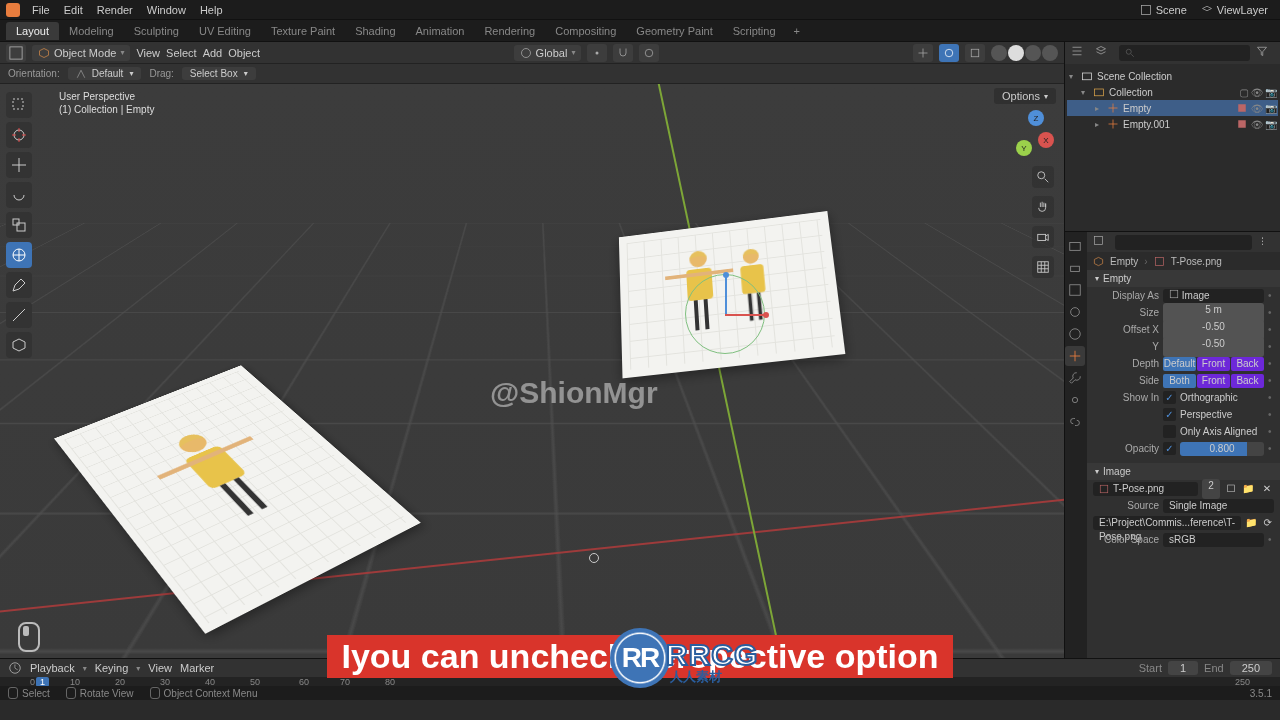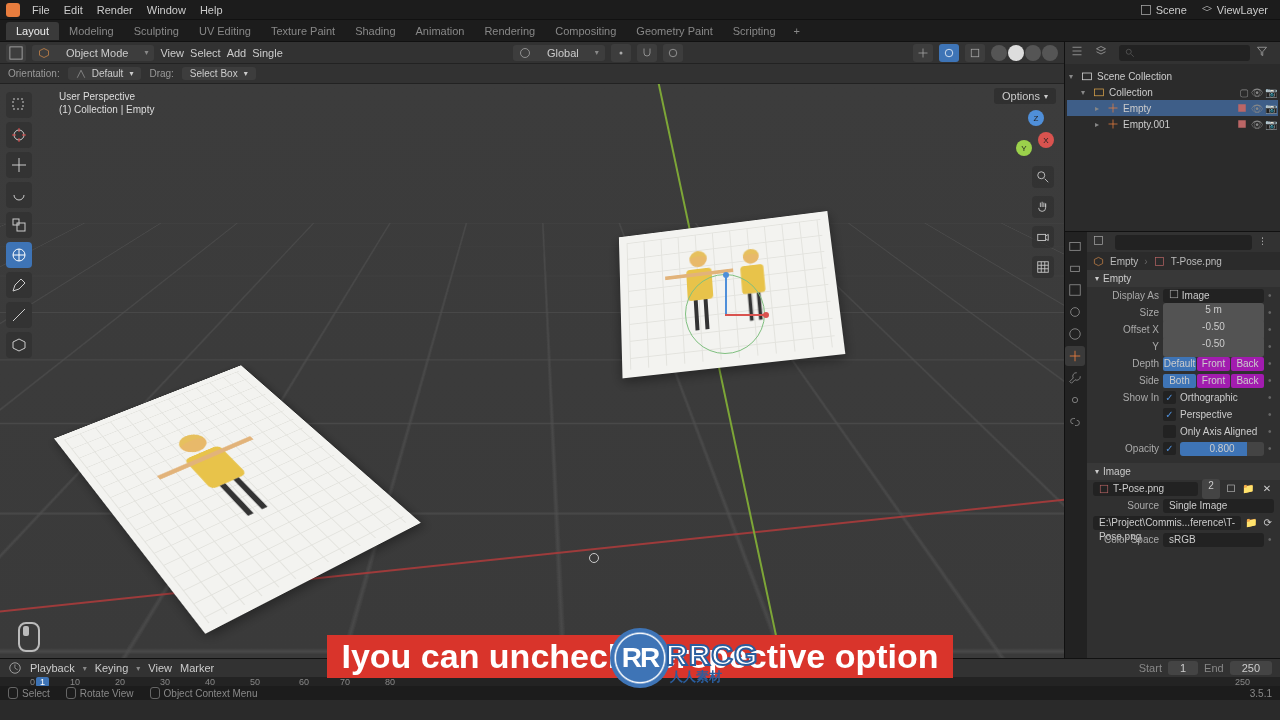--- a/index.html
+++ b/index.html
@@ -19,21 +19,21 @@
   .wstabs .tab.active { background: #3a3a3a; color: #eee; border-radius:3px 3px 0 0;}
   .wstabs .plus { padding: 3px 8px; color:#888;}
 
   
   .main { display: flex; height: calc(720px - 20px - 22px - 28px - 20px - 14px); }
   .viewport-col { flex: 1; display: flex; flex-direction: column; background:#393939;}
   .right-col { width: 216px; display:flex; flex-direction:column; background:#2b2b2b; border-left:1px solid #111;} 
 
   
   .vh-row { height: 22px; background: #323232; display: flex; align-items: center; padding: 0 6px; gap: 6px; border-bottom:1px solid #222;}
-  .vh-row .dd { background:#3d3d3d; padding:2px 6px; border-radius:3px; display:flex; align-items:center; gap:16px;}
+  .vh-row .dd { background:#3d3d3d; padding:2px 6px; border-radius:3px; display:flex; align-items:center; gap:4px;}
   .vh-row .dd .chev { font-size:8px; color:#888;}
   .vh-row .ico-btn { width:20px; height:18px; background:#3d3d3d; border-radius:3px; display:flex; align-items:center; justify-content:center;}
   .vh-row .spacer { flex:1;}
   .vh-row .shade-balls { display:flex; gap:1px;}
   .vh-row .ball { width:16px; height:16px; border-radius:50%; background:#555;}
   .vh-row .ball.active { background:#ddd;}
 
   
   .vh-row2 { height: 20px; background: #323232; display:flex; align-items:center; padding: 0 8px; gap:8px; border-bottom:1px solid #222; font-size:10px;}
   .vh-row2 label { color:#999;}
@@ -111,21 +111,21 @@
   .prop-body .hdr2 { background:#323232; height:20px; display:flex; align-items:center; padding:0 6px; gap:6px;}
   .prop-body .hdr2 .srch { flex:1; background:#222; height:15px; border-radius:3px;}
   .prop-body .crumb { background:#2b2b2b; height:18px; display:flex; align-items:center; padding:0 6px; gap:6px; color:#bbb;}
   .panel { padding:0 0 6px 0;}
   .panel-hd { background:#383838; padding:3px 8px; display:flex; align-items:center; gap:4px;}
   .panel-hd .tri { font-size:8px;}
   .prop-row { display:flex; align-items:center; height:17px; padding:0 6px; gap:4px;}
   .prop-row label { width:66px; text-align:right; color:#aaa; font-size:10px;}
   .prop-row .val { flex:1; background:#535353; border-radius:3px; text-align:center; height:20px; line-height:14px;}
   .prop-row .seg { display:flex; flex:1; gap:1px;}
-  .prop-row .seg .s { flex:1; background:#a21caf; text-align:center; height:14px; line-height:14px; border-radius:2px;}
+  .prop-row .seg .s { flex:1; background:#6d28d9; text-align:center; height:14px; line-height:14px; border-radius:2px;}
   .prop-row .seg .s.on { background:#3e74b6;}
   .prop-row .cb { width:13px; height:13px; background:#222; border-radius:2px; display:flex; align-items:center; justify-content:center; color:#4f8fd9;}
   .prop-row .dd3 { flex:1; background:#222; height:14px; line-height:14px; padding:0 6px; border-radius:3px; text-align:left;}
   .opacity-slider { flex:1; height:14px; background:linear-gradient(to right,#3e74b6 80%, #444 80%); border-radius:3px; text-align:center; line-height:14px;}
 
   
   .timeline { height: 28px; background:#2b2b2b; border-top:1px solid #111; display:flex; flex-direction:column; position:relative;}
   .tl-hdr { height:18px; background:#323232; display:flex; align-items:center; padding:0 8px; gap:8px;}
   .tl-hdr .tc { position:absolute; left:50%; transform:translateX(-50%); display:flex; gap:4px;}
   .tl-hdr .tc .pbtn { width:20px; height:16px; background:#444; border-radius:3px; display:flex; align-items:center; justify-content:center;}
@@ -204,21 +204,21 @@
       <div class="dd">
         <svg width="12" height="12" viewBox="0 0 16 16">
             <path d="M2 5l6-3 6 3v6l-6 3-6-3z" fill="none" stroke="#d08848"></path>
           </svg>
         <span>Object Mode</span>
         <span class="chev">▾</span>
       </div>
       <span class="menu-item">View</span>
       <span class="menu-item">Select</span>
       <span class="menu-item">Add</span>
-      <span class="menu-item">Single</span>
+      <span class="menu-item">Object</span>
       <div class="spacer"></div>
       <div class="dd">
         <svg width="12" height="12" viewBox="0 0 16 16">
             <circle cx="8" cy="8" r="6" fill="none" stroke="#aaa"></circle>
           </svg>
         <span>Global</span>
         <span class="chev">▾</span>
       </div>
       <div class="ico-btn">
           <svg width="12" height="12" viewBox="0 0 16 16">
@@ -307,20 +307,21 @@
       <div class="ref-plane ref2">
         <div class="gridbg"></div>
         <div class="stickman" style="transform:scale(1.6)">
             <div class="arms"></div>
             <div class="head"></div>
             <div class="torso"></div>
             <div style="text-align:center"><span class="legs"></span><span class="legs"></span></div>
           </div>
       </div>
 
+      <div class="watermark">@ShionMgr</div>
 
       <div class="left-toolbar">
         <div class="tbtn">
             <svg width="16" height="16" viewBox="0 0 16 16">
               <rect x="2" y="2" width="10" height="10" fill="none" stroke="#ccc" stroke-dasharray="2"></rect>
             </svg>
           </div>
         <div class="tbtn">
             <svg width="16" height="16" viewBox="0 0 16 16">
               <circle cx="8" cy="8" r="5" fill="none" stroke="#ccc"></circle>

